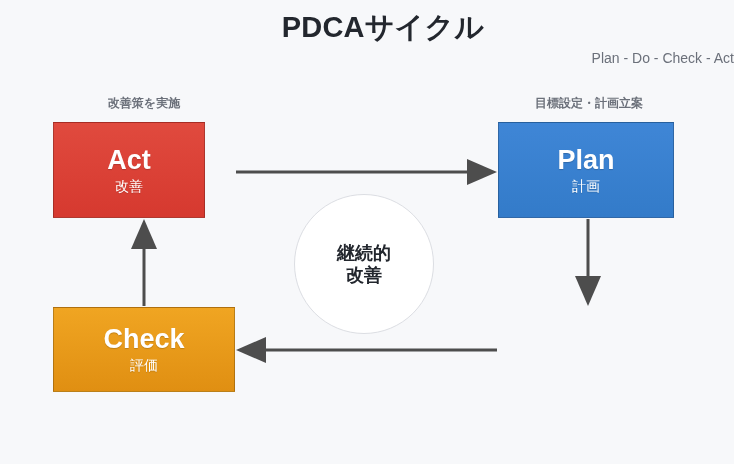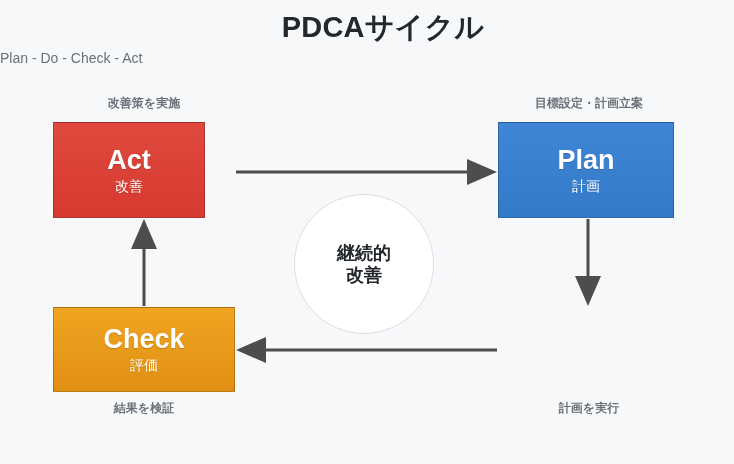--- a/index.html
+++ b/index.html
@@ -30,21 +30,21 @@
     font-weight: bold;
     color: #23272e;
     letter-spacing: 0.2px;
     padding-left: 16px;
   }
   .subtitle {
     position: absolute;
     left: 0;
     top: 50px;
     width: 734px;
-    text-align: left;
+    text-align: right;
     font-size: 14px;
     color: #6b707a;
   }
 
   
   .box {
     position: absolute;
     box-sizing: border-box;
     border: 1px solid rgba(0,0,0,0.22);
     display: flex;
@@ -158,22 +158,20 @@
     </g>
 
     <g>
       <line x1="144" y1="306" x2="144" y2="238" stroke="#4d4d4d" stroke-width="3"></line>
       <polygon points="144,219 131,249 157,249" fill="#4d4d4d"></polygon>
     </g>
   </svg>
 
   <div class="caption" id="caption-act">改善策を実施</div>
   <div class="caption" id="caption-plan">目標設定・計画立案</div>
-  <div class="caption" id="caption-do">計画を実行</div>
-  <div class="caption" id="caption-check">結果を検証</div>
 
   <div class="box" id="box-act">
     <div class="main">Act</div>
     <div class="sub">改善</div>
   </div>
 
   <div class="box" id="box-plan">
     <div class="main">Plan</div>
     <div class="sub">計画</div>
   </div>

